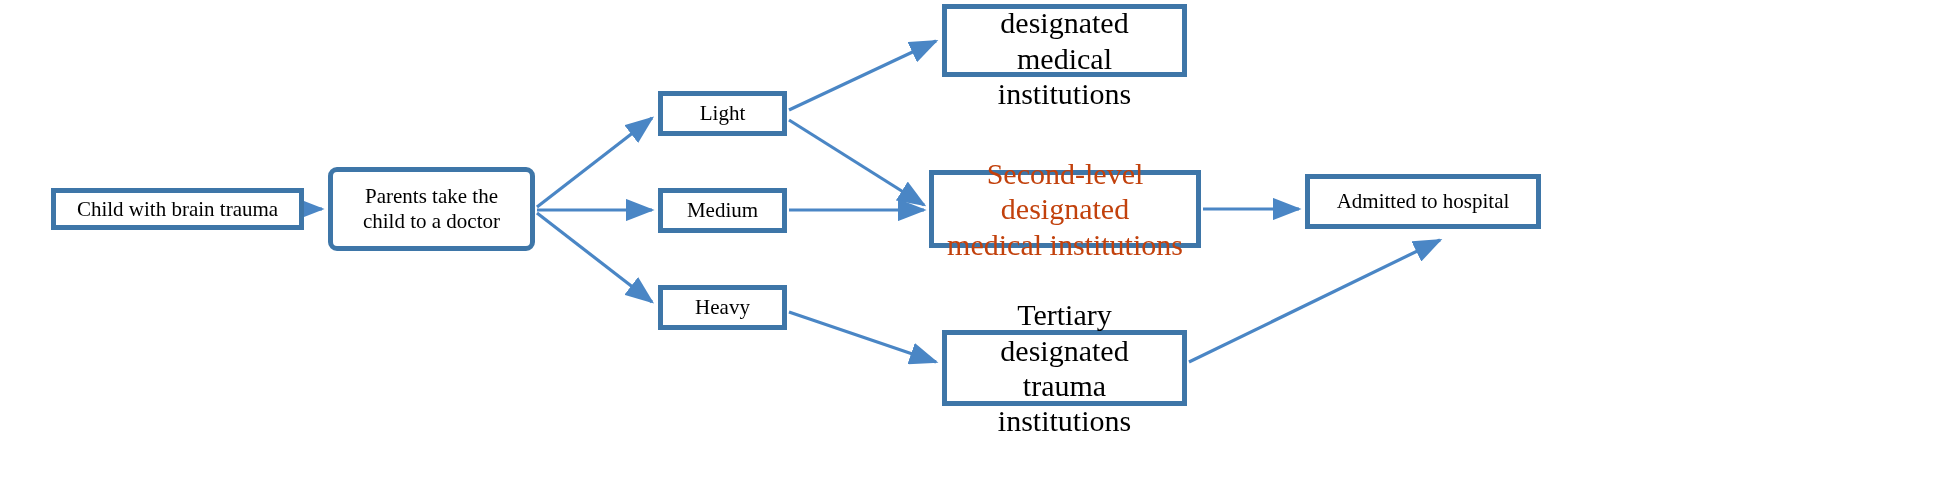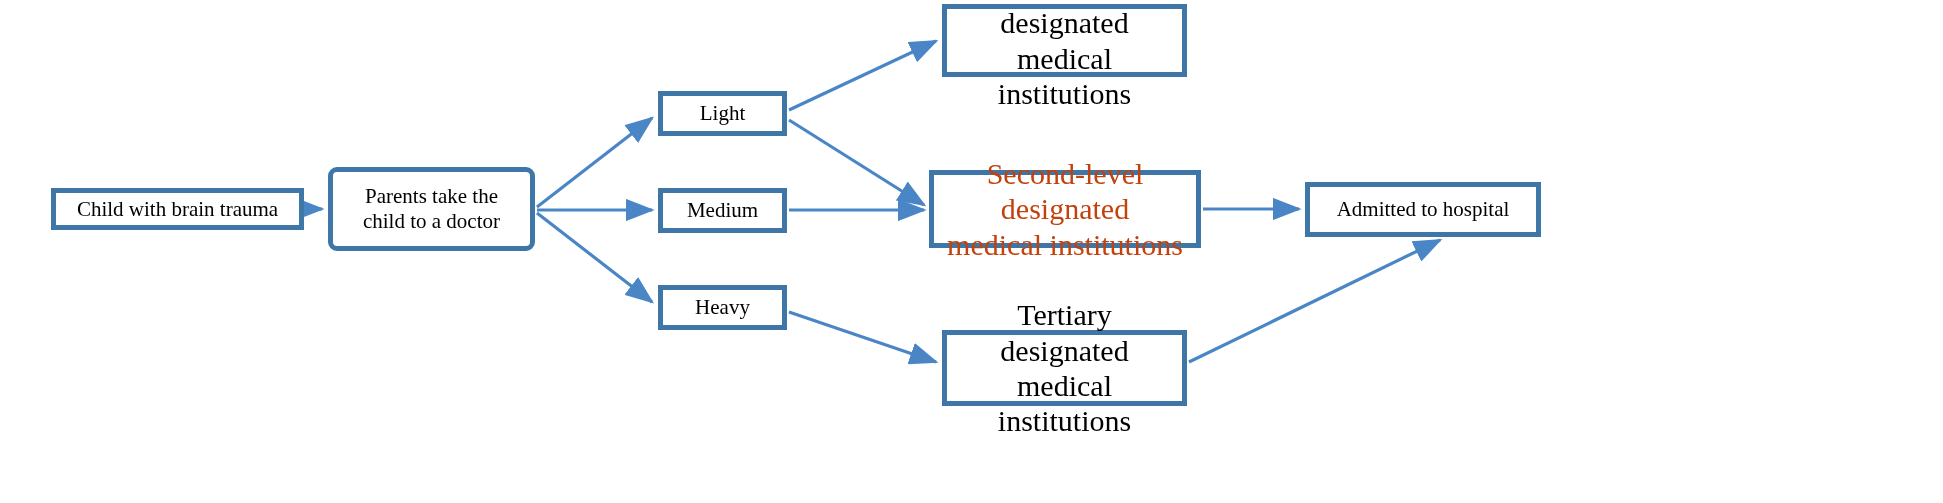--- a/index.html
+++ b/index.html
@@ -96,20 +96,20 @@
 medical institutions</span>
   </div>
 
   <div class="node fs-30" style="left: 929px; top: 170px; width: 272px; height: 78px; border-color: rgb(62, 118, 168); background: rgb(255, 255, 255); color: #c2410c;">
     <span class="label">Second-level designated
 medical institutions</span>
   </div>
 
   <div class="node fs-30" style="left: 942px; top: 330px; width: 245px; height: 76px; border-color: rgb(62, 118, 168); background: rgb(255, 255, 255); color: rgb(0, 0, 0);">
     <span class="label">Tertiary designated
-medical institutions</span>
+trauma institutions</span>
   </div>
 
-  <div class="node fs-31" style="left: 1305px; top: 182px; width: 236px; height: 55px; border-color: rgb(62, 118, 168); background: rgb(255, 255, 255); color: rgb(0, 0, 0);">
+  <div class="node fs-31" style="left: 1305px; top: 174px; width: 236px; height: 55px; border-color: rgb(62, 118, 168); background: rgb(255, 255, 255); color: rgb(0, 0, 0);">
     <span class="label">Admitted to hospital</span>
   </div>
 
 </div>
 
 </body></html>

